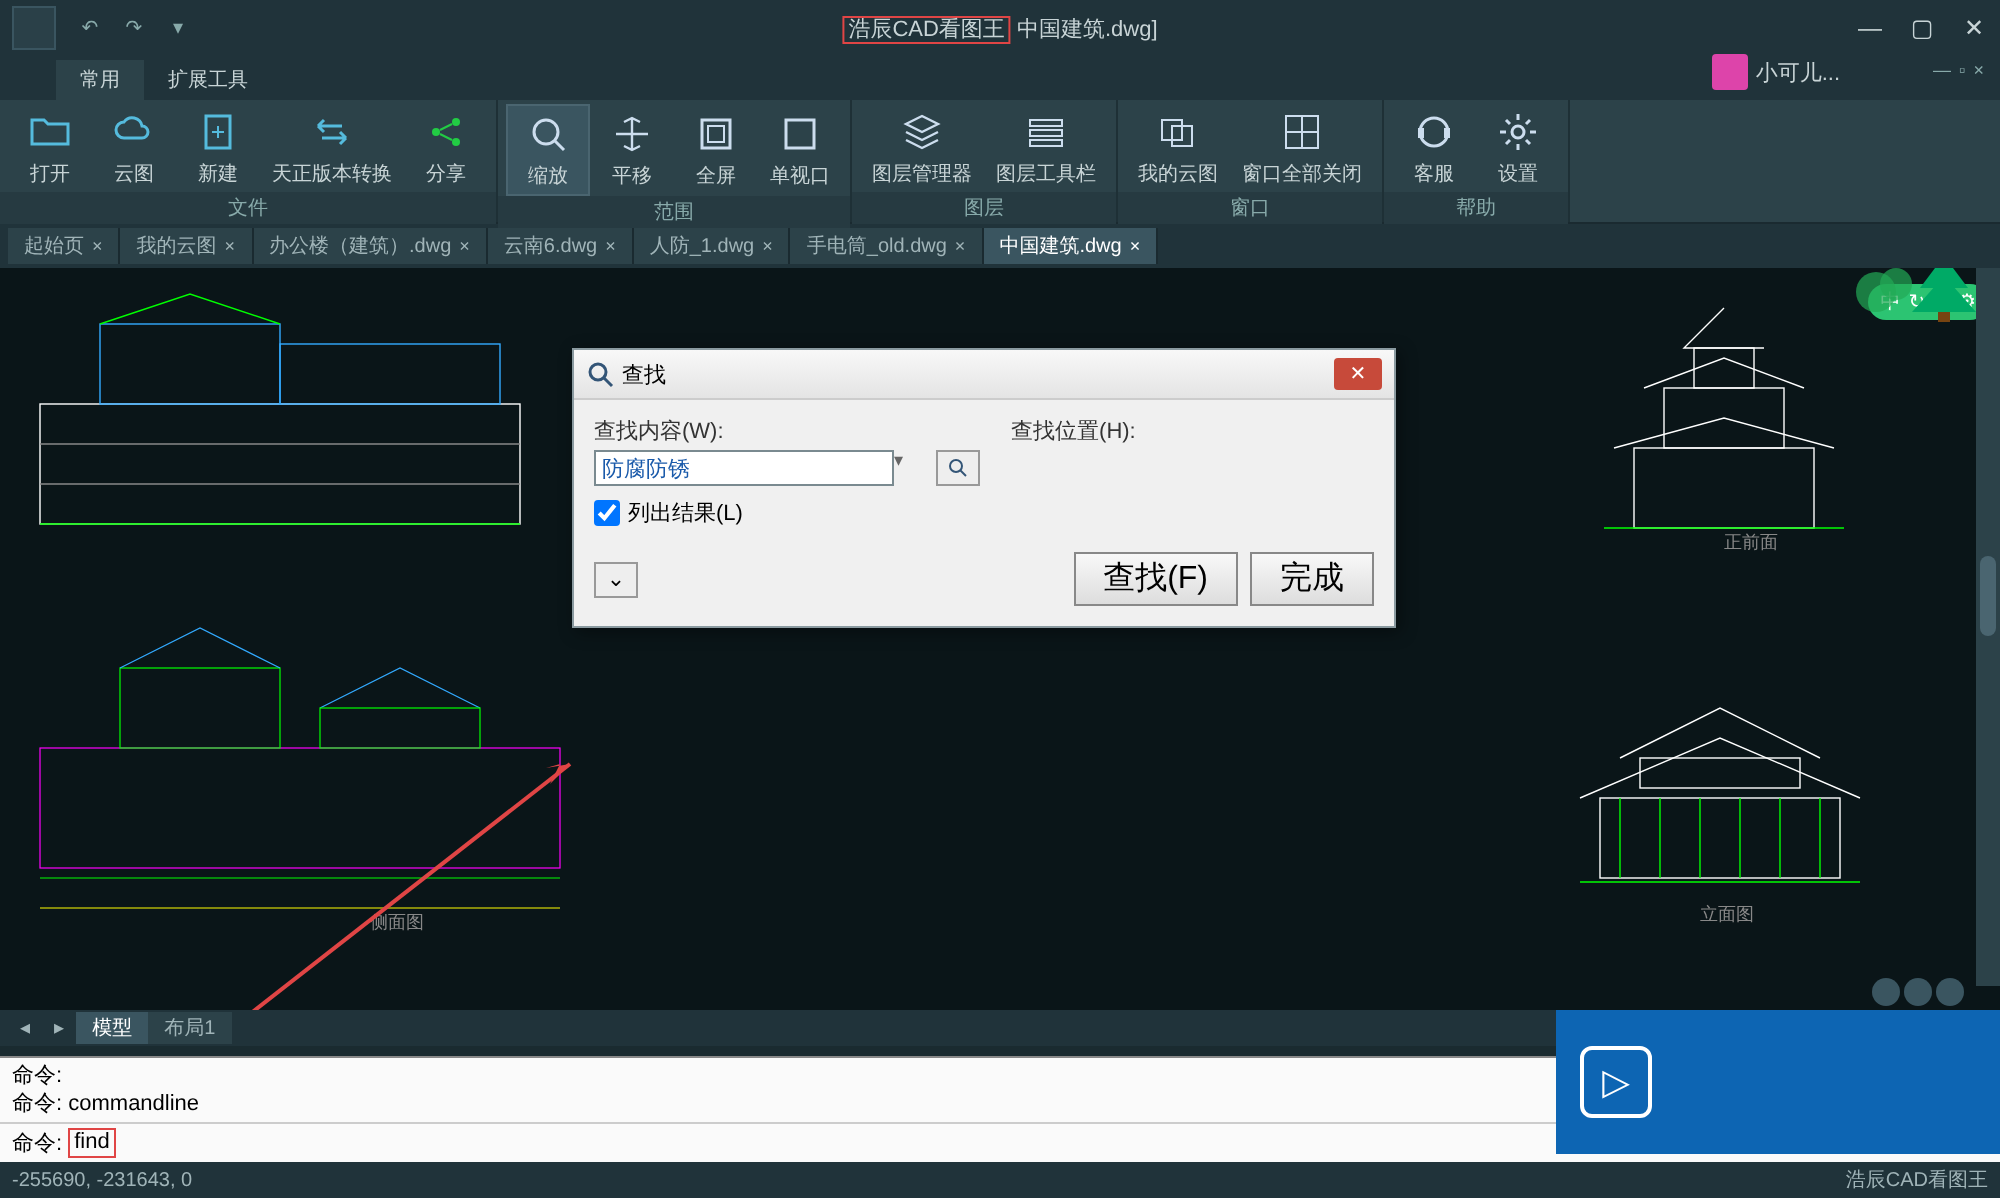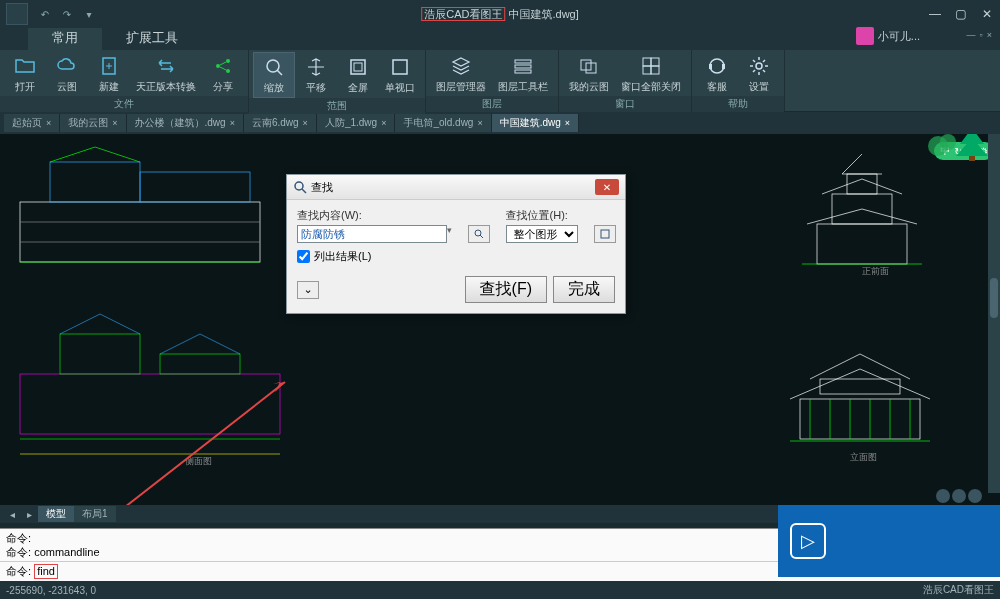--- a/index.html
+++ b/index.html
@@ -10,21 +10,21 @@
 .qat { display: flex; gap: 8px; margin-left: 4px; }
 .qat-icon { width: 14px; height: 14px; color: #8aa; font-size: 10px; display: flex; align-items: center; justify-content: center; cursor: pointer; }
 .title-text { position: absolute; left: 50%; transform: translateX(-50%); font-size: 11px; color: #c8d4d6; }
 .title-highlight { border: 1px solid #e04545; padding: 0 2px; }
 .user-area { position: absolute; right: 80px; display: flex; align-items: center; gap: 4px; font-size: 11px; color: #c8d4d6; margin-top: 44px; }
 .user-avatar { width: 18px; height: 18px; background: #d4a; border-radius: 2px; }
 .win-controls { position: absolute; right: 0; display: flex; }
 .win-btn { width: 26px; height: 20px; color: #c8d4d6; font-size: 12px; display: flex; align-items: center; justify-content: center; cursor: pointer; }
 
 .tab-strip { height: 22px; background: #20333a; display: flex; align-items: flex-end; padding-left: 28px; }
-.menu-tab { padding: 3px 24px; font-size: 13px; color: #c8d4d6; cursor: pointer; }
+.menu-tab { padding: 3px 12px; font-size: 10px; color: #c8d4d6; cursor: pointer; }
 .menu-tab.active { background: #2c4249; }
 .sub-win-controls { position: absolute; right: 8px; top: 30px; display: flex; gap: 4px; color: #8aa; font-size: 9px; }
 
 .ribbon { height: 62px; background: #2c4249; display: flex; border-bottom: 1px solid #1a2a30; }
 .ribbon-group { display: flex; flex-direction: column; border-right: 1px solid #1e3036; }
 .ribbon-buttons { display: flex; flex: 1; padding: 2px 4px 0 4px; }
 .ribbon-btn { display: flex; flex-direction: column; align-items: center; justify-content: center; padding: 2px 6px; cursor: pointer; min-width: 42px; }
 .ribbon-btn.active { background: #3a5560; border: 1px solid #4a6570; }
 .ribbon-icon { width: 24px; height: 24px; display: flex; align-items: center; justify-content: center; font-size: 18px; }
 .ribbon-label { font-size: 10px; color: #c8d4d6; margin-top: 2px; white-space: nowrap; }
@@ -34,21 +34,21 @@
 .doc-tab { padding: 2px 8px; font-size: 10px; color: #a0b4b8; background: #2c4249; border-right: 1px solid #1a2a30; cursor: pointer; position: relative; }
 .doc-tab.active { background: #3a5560; color: #fff; }
 .doc-tab-close { margin-left: 4px; font-size: 9px; }
 
 .canvas-area { position: absolute; top: 134px; left: 0; right: 0; bottom: 94px; background: #0a1518; overflow: hidden; }
 
 .side-toolbar { position: absolute; right: 6px; top: 8px; display: flex; flex-direction: column; gap: 4px; }
 .side-badge { background: #2cc472; color: #fff; font-size: 10px; padding: 2px 6px; border-radius: 10px; display: flex; gap: 4px; align-items: center; }
 .christmas { position: absolute; right: 4px; top: -26px; width: 72px; height: 46px; }
 
-.find-dialog { position: absolute; left: 286px; top: 174px; width: 340px; background: #f0f0f0; border: 1px solid #8a9aa0; box-shadow: 2px 2px 8px rgba(0,0,0,0.4); font-size: 11px; }
+.find-dialog { position: absolute; left: 286px; top: 174px; width: 412px; background: #f0f0f0; border: 1px solid #8a9aa0; box-shadow: 2px 2px 8px rgba(0,0,0,0.4); font-size: 11px; }
 .dialog-title { background: linear-gradient(#f8f8f8,#e4e4e4); padding: 4px 6px; display: flex; align-items: center; border-bottom: 1px solid #ccc; }
 .dialog-title-icon { width: 14px; height: 14px; margin-right: 4px; }
 .dialog-close { margin-left: auto; width: 24px; height: 16px; background: #c74a3a; color: #fff; display: flex; align-items: center; justify-content: center; border-radius: 2px; cursor: pointer; font-size: 10px; }
 .dialog-body { padding: 8px 10px; }
 .dialog-row { display: flex; gap: 16px; margin-bottom: 6px; }
 .dialog-col { flex: 1; display: flex; flex-direction: column; gap: 2px; }
 .dialog-label { font-size: 11px; color: #333; }
 .dialog-input-row { display: flex; gap: 16px; }
 .dialog-input { flex: 1; border: 1px solid #7a8a90; padding: 1px 3px; font-size: 11px; background: #fff; color: #1a5aaa; }
 .dialog-select { flex: 1; border: 1px solid #7a8a90; padding: 1px 3px; font-size: 11px; background: #fff; }
@@ -400,30 +400,20 @@
           <div class="dialog-small-btn">
             <svg width="12" height="12" viewBox="0 0 12 12">
                 <circle cx="5" cy="5" r="3" fill="none" stroke="#357"></circle>
                 <line x1="7" y1="7" x2="10" y2="10" stroke="#357"></line>
               </svg>
           </div>
         </div>
       </div>
       <div class="dialog-col">
         <span class="dialog-label">查找位置(H):</span>
-        <div class="dialog-input-row">
-          <select class="dialog-select">
-            <option>整个图形</option>
-          </select>
-          <div class="dialog-small-btn">
-            <svg width="12" height="12" viewBox="0 0 12 12">
-                <rect x="2" y="2" width="8" height="8" fill="none" stroke="#357"></rect>
-              </svg>
-          </div>
-        </div>
       </div>
     </div>
     <div class="dialog-checkbox-row">
       <input type="checkbox" checked="" style="">
       <span>列出结果(L)</span>
     </div>
     <div class="dialog-footer">
       <div class="expand-btn">⌄</div>
       <div class="dialog-buttons">
         <button class="dialog-btn">查找(F)</button>

